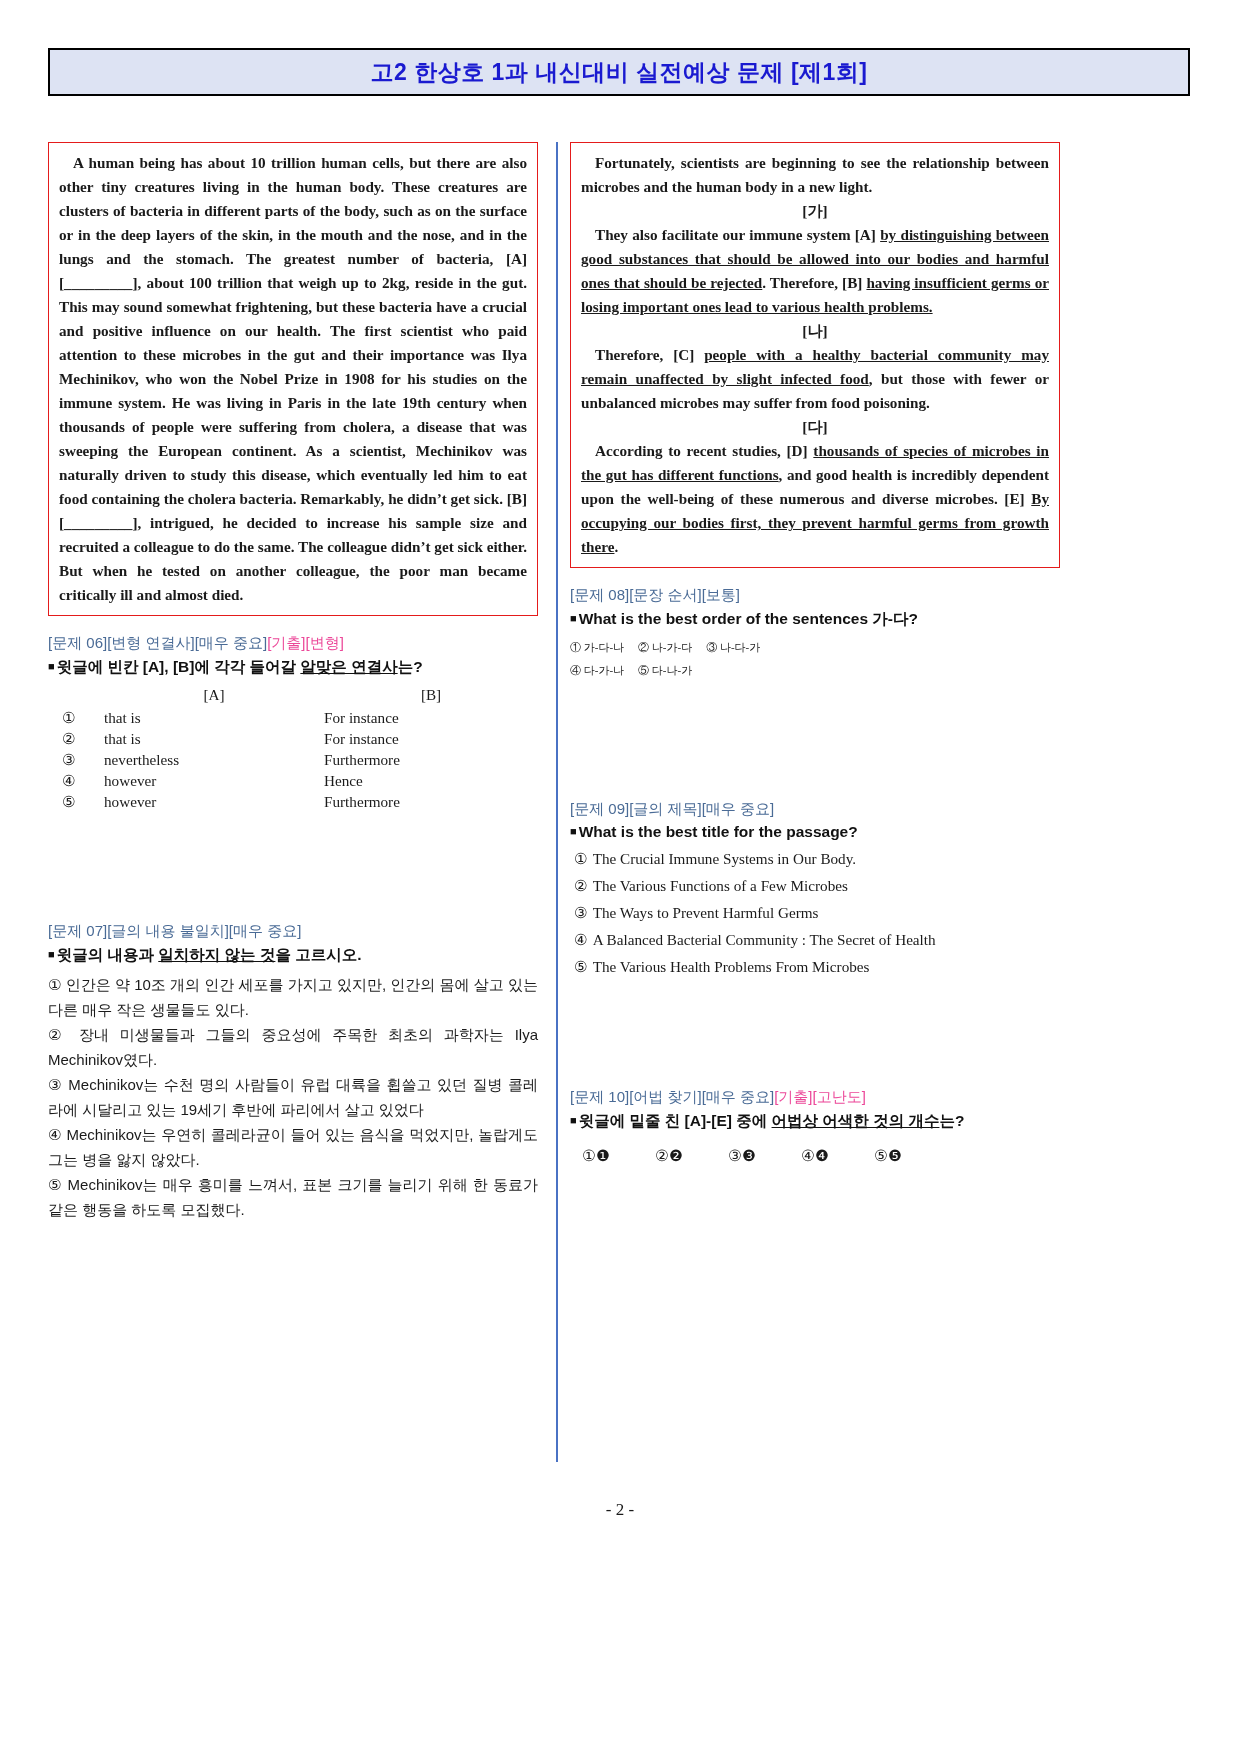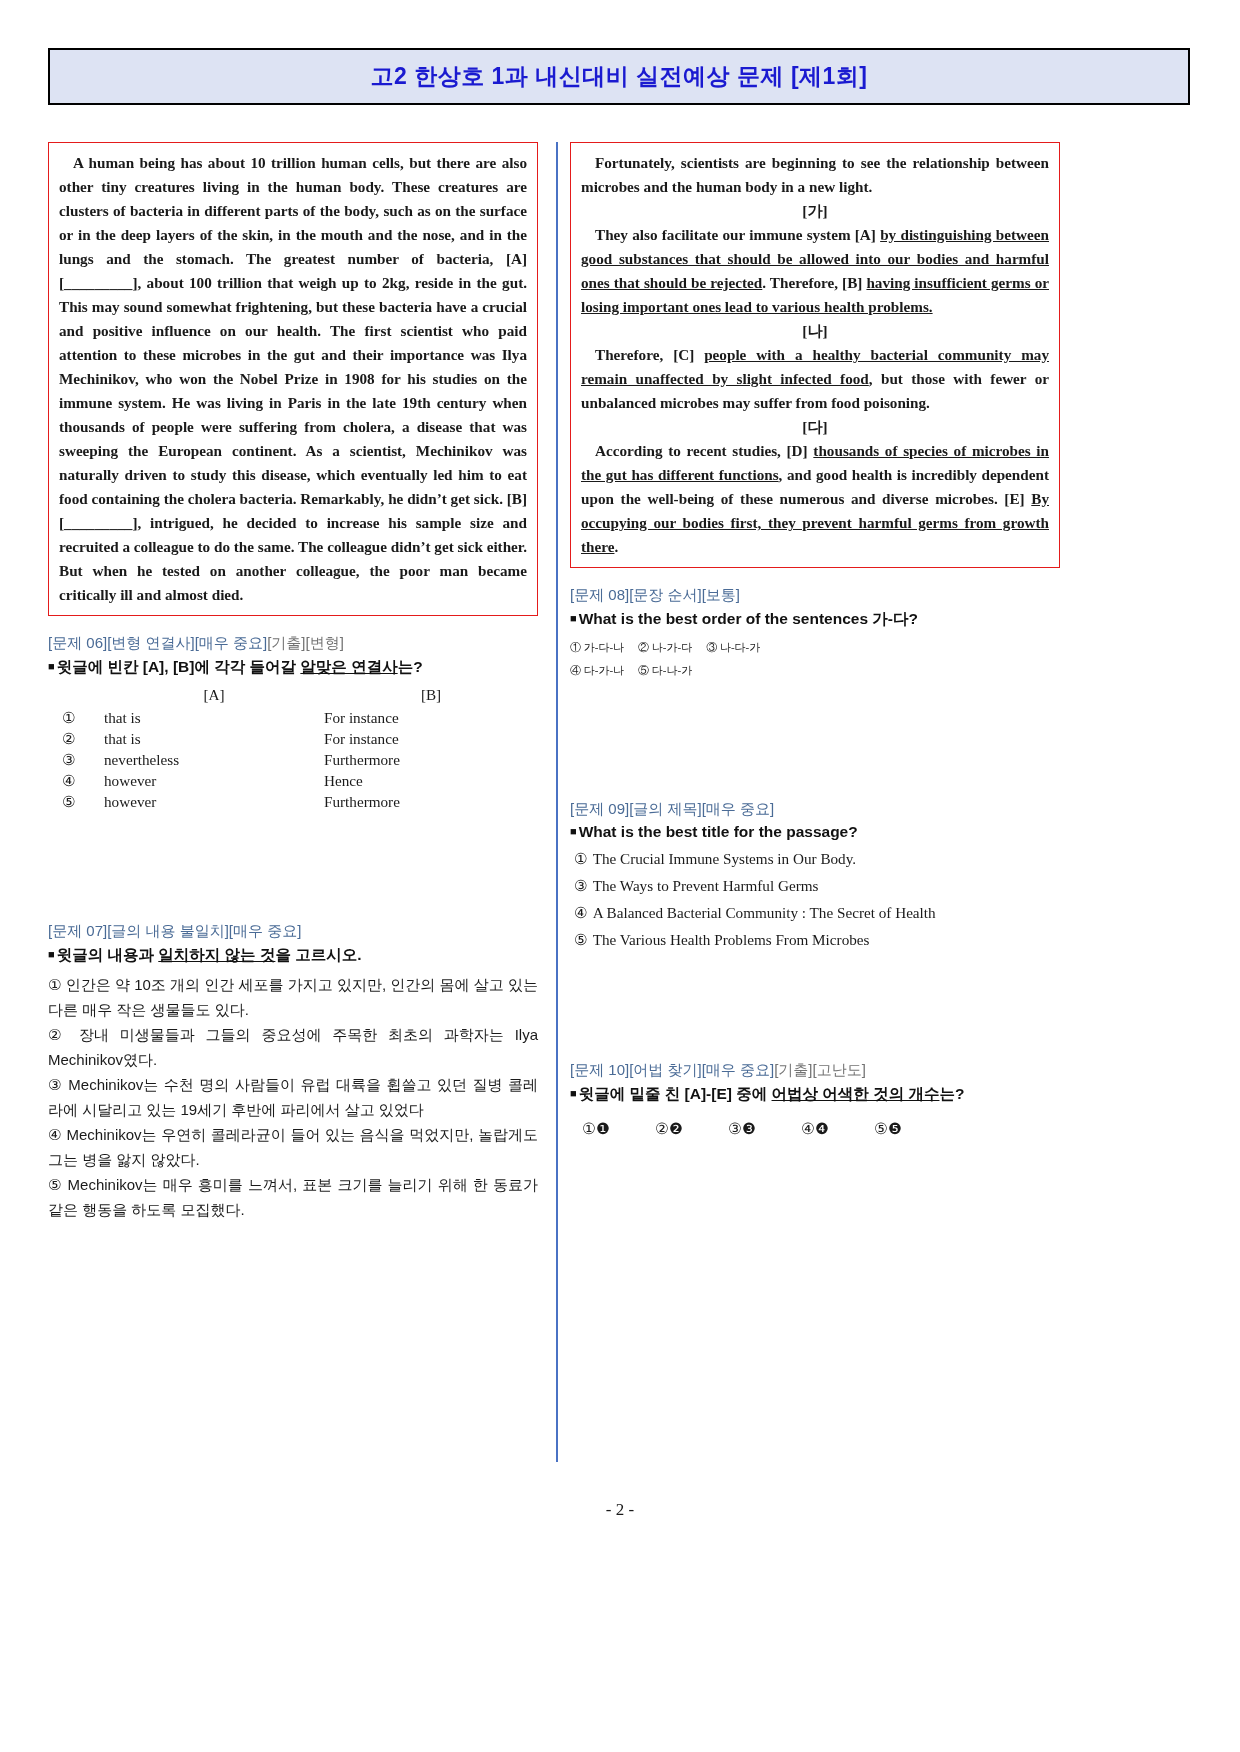--- a/index.html
+++ b/index.html
@@ -15,21 +15,21 @@
     position: relative;
     overflow: hidden;
   }
 
   
   .title-banner {
     position: absolute;
     left: 48px;
     top: 48px;
     width: 1142px;
-    height: 57px;
+    height: 48px;
     border: 2px solid #000000;
     background: #dde3f3;
     display: flex;
     align-items: center;
     justify-content: center;
     box-sizing: border-box;
   }
   .title-text {
     font-family: "Liberation Sans", "DejaVu Sans", sans-serif;
     font-size: 23px;
@@ -88,21 +88,21 @@
 
   
   .q-block { margin-top: 18px; }
   .q-head {
     font-family: "Liberation Sans", "DejaVu Sans", sans-serif;
     font-size: 15px;
     color: #4a6b96;
     margin-bottom: 4px;
     font-weight: normal;
   }
-  .q-head .red { color: #737373; }
+  .q-head .red { color: #ec4899; }
   .q-prompt {
     font-family: "Liberation Sans", "DejaVu Sans", sans-serif;
     font-size: 15.5px;
     font-weight: bold;
     color: #111111;
     margin-bottom: 6px;
   }
   .q-prompt .sq { font-size: 11px; vertical-align: 2px; margin-right: 2px; }
   .q-prompt .u { text-decoration: underline; }
 
@@ -252,20 +252,21 @@
       </p>
       <p class="opt-inline">
         <span><span>④</span> <span>다-가-나</span></span><span class="sp"></span><span><span>⑤</span> <span>다-나-가</span></span>
       </p>
     </div>
 
     <div class="q-block" style="margin-top:118px;">
       <div class="q-head">[문제 09][글의 제목][매우 중요]</div>
       <div class="q-prompt"><span class="sq">■</span><span>What is the best title for the passage?</span></div>
       <p class="opt-line"><span class="num">①</span><span>The Crucial Immune Systems in Our Body.</span></p>
+      <p class="opt-line"><span class="num">②</span><span>The Various Functions of a Few Microbes</span></p>
       <p class="opt-line"><span class="num">③</span><span>The Ways to Prevent Harmful Germs</span></p>
       <p class="opt-line"><span class="num">④</span><span>A Balanced Bacterial Community : The Secret of Health</span></p>
       <p class="opt-line"><span class="num">⑤</span><span>The Various Health Problems From Microbes</span></p>
     </div>
 
     <div class="q-block" style="margin-top:110px;">
       <div class="q-head"><span>[문제 10][어법 찾기][매우 중요]</span><span class="red">[기출][고난도]</span></div>
       <div class="q-prompt"><span class="sq">■</span><span>윗글에 밑줄 친 [A]-[E] 중에 </span><span class="u">어법상 어색한 것의 개수</span><span>는?</span></div>
       <p class="q10-opts">
         <span class="grp"><span>①</span><span>❶</span></span><span class="grp"><span>②</span><span>❷</span></span><span class="grp"><span>③</span><span>❸</span></span><span class="grp"><span>④</span><span>❹</span></span><span class="grp"><span>⑤</span><span>❺</span></span>

